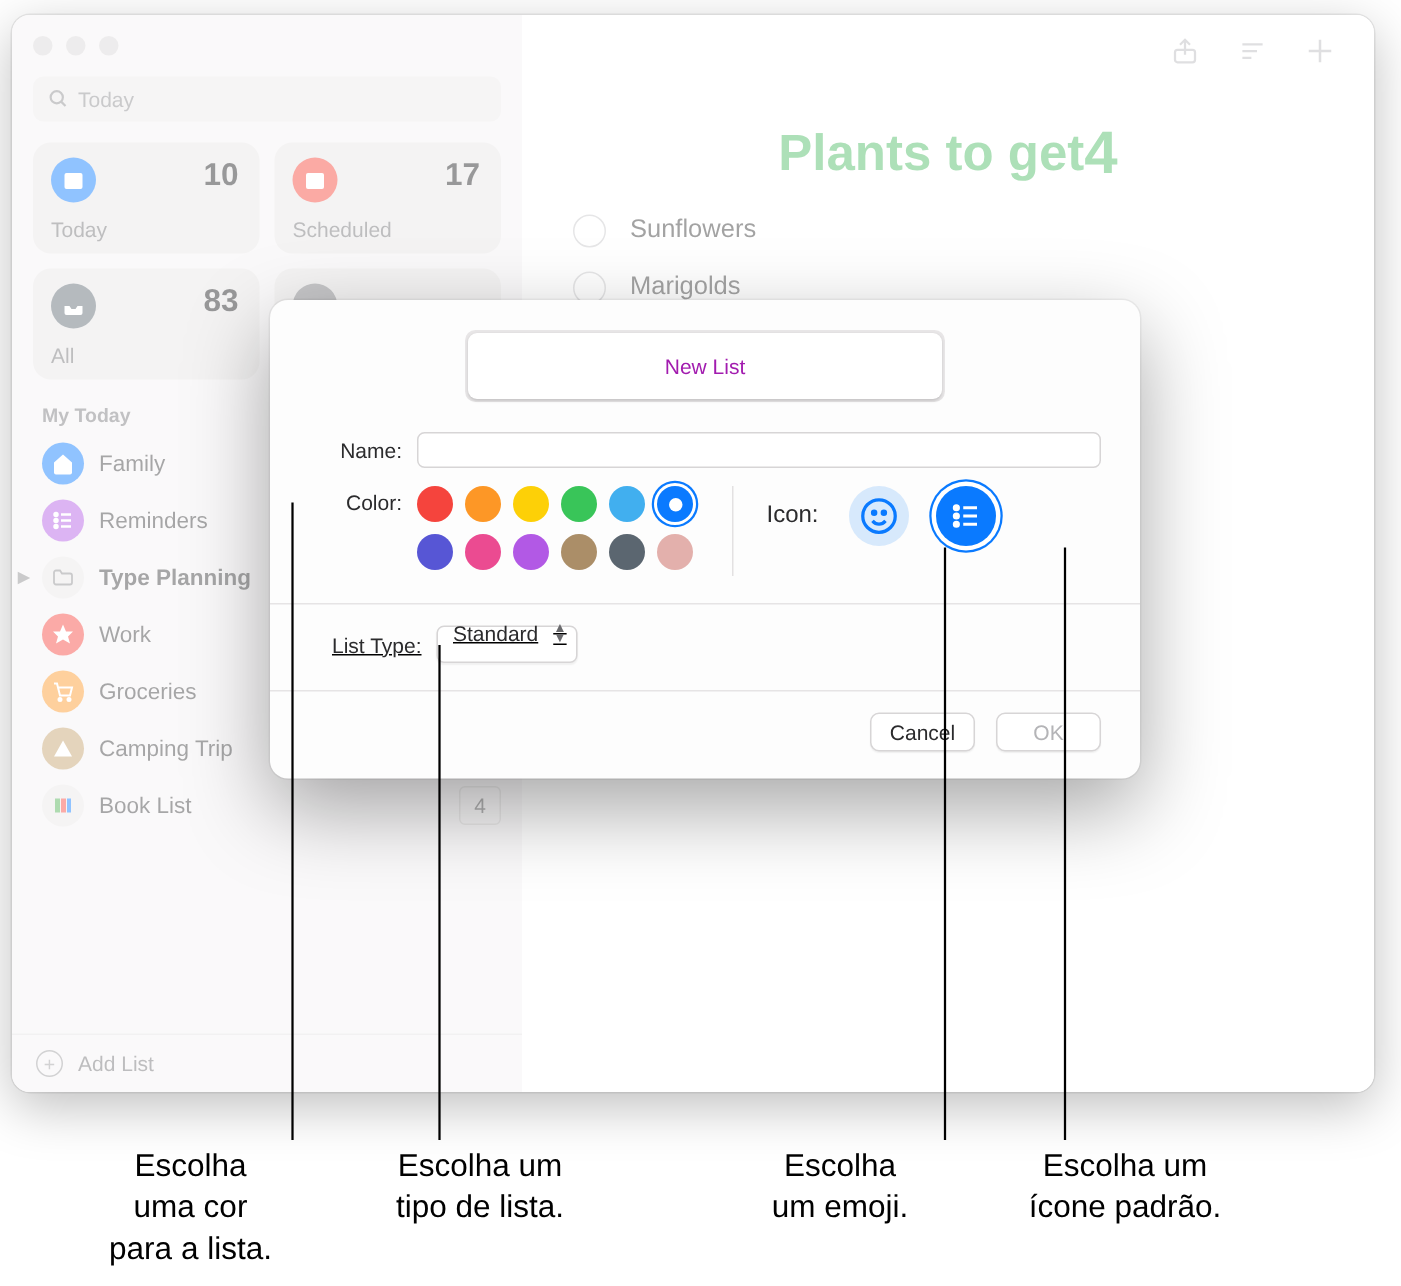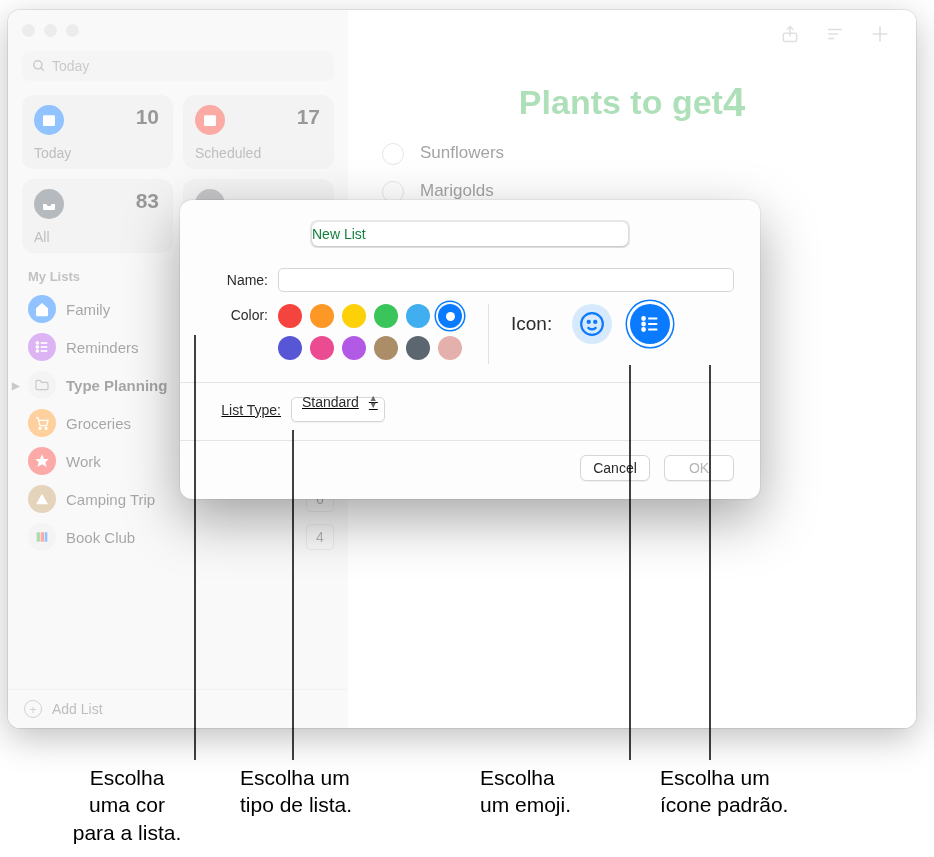--- a/index.html
+++ b/index.html
@@ -148,21 +148,21 @@
 .seg {
   width: 320px;
   margin: 0 auto 20px;
   display:flex;
   background:#e8e6e7;
   border-radius:7px;
   padding:2px;
   font-size:14px;
 }
 .seg div {
-  flex:1; text-align:left; padding:4px 0; border-radius:6px; color:#15803d;
+  flex:1; text-align:center; padding:14px 0; border-radius:6px; color:#a21caf;
 }
 .seg div.active { background:#fff; box-shadow: 0 1px 2px rgba(0,0,0,0.15); }
 .form-row { display:flex; align-items:center; margin-bottom:12px; }
 .form-label { width: 72px; text-align:right; padding-right:10px; font-size:14px; color:#2b2b2d;}
 .name-input {
   flex:1; height:24px;
   border:1px solid #d7d5d6; border-radius:5px;
   background:#fff;
 }
 .color-icon-row { display:flex; align-items:flex-start; }
@@ -172,21 +172,21 @@
   grid-template-rows: 28px 28px;
   gap: 4px 4px;
 }
 .swatch { width:24px;height:24px;border-radius:50%; }
 .swatch.sel { box-shadow: 0 0 0 2px #fff, 0 0 0 3.5px #0a7aff; }
 .swatch.sel::after{
   content:''; width:9px;height:9px;border-radius:50%;background:#fff;display:block;margin:7.5px auto;
 }
 .vdiv { width:1px; background:#e3e1e2; margin: 0 22px; align-self:stretch;}
 .icon-block { display:flex; align-items:center; }
-.icon-label { font-size:19px; color:#2b2b2d; margin-right:20px;}
+.icon-label { font-size:16px; color:#2b2b2d; margin-right:20px;}
 .icon-btn {
   width:40px;height:40px;border-radius:50%;
   display:flex;align-items:center;justify-content:center;
   margin-right:18px;
 }
 .icon-btn.emoji { background:#d7e9fc; color:#0a7aff; }
 .icon-btn.std { background:#0a7aff; color:#fff; box-shadow: 0 0 0 3px #fff, 0 0 0 4.5px #0a7aff;}
 .hr { height:1px; background:#e6e4e5; margin: 18px -26px 14px; }
 .list-type-row { display:flex; align-items:center;text-decoration:underline; }
 .lt-select {
@@ -208,21 +208,21 @@
 }
 .btn.disabled { color:#b4b4b7; }
 
 
 .callouts { position:absolute; left:0; top:0; width:934px; height:680px; pointer-events:none; }
 .callouts svg { position:absolute; left:0; top:0; }
 .callout-text {
   position:absolute;
   font-size: 21px;
   color:#000;
-  text-align:left;
+  text-align:center;
   line-height:1.3;
 }
 </style>
 </head>
 <body>
 
 <div class="window">
 
   <div class="sidebar">
     <div class="traffic">
@@ -270,21 +270,21 @@
       <div class="smart">
         <div class="circle" style="background:#808285">
           <svg width="16" height="16" viewBox="0 0 24 24" fill="none" stroke="#fff" stroke-width="3">
               <polyline points="5 12 10 17 19 7"></polyline>
             </svg>
         </div>
         <div class="label">Completed</div>
       </div>
     </div>
 
-    <div class="section-header">My Lists</div>
+    <div class="section-header">My Today</div>
     <div id="lists-container">
         <div class="list-row">
           <div class="li-icon" style="background:#0a7aff">
             <svg width="16" height="16" viewBox="0 0 24 24" fill="#fff">
               <path d="M3 11l9-8 9 8v10a2 2 0 01-2 2H5a2 2 0 01-2-2z"></path>
             </svg>
           </div>
           <span>Family</span>
         </div>
         <div class="list-row">
@@ -303,57 +303,57 @@
         <div class="list-row bold">
           <span class="chev">▶</span>
           <div class="li-icon" style="background:#e8e6e7">
             <svg width="16" height="16" viewBox="0 0 24 24" fill="none" stroke="#8a8a8d" stroke-width="1.8">
               <path d="M3 7a2 2 0 012-2h4l2 3h8a2 2 0 012 2v7a2 2 0 01-2 2H5a2 2 0 01-2-2z"></path>
             </svg>
           </div>
           <span>Type Planning</span>
         </div>
         <div class="list-row">
+          <div class="li-icon" style="background:#f5443d">
+            <svg width="16" height="16" viewBox="0 0 24 24" fill="#fff">
+              <polygon points="12 2 15 9 22 9 17 14 19 21 12 17 5 21 7 14 2 9 9 9"></polygon>
+            </svg>
+          </div>
+          <span>Work</span>
+          <span class="li-count">5</span>
+        </div>
+        <div class="list-row">
           <div class="li-icon" style="background:#fd9726">
             <svg width="16" height="16" viewBox="0 0 24 24" fill="none" stroke="#fff" stroke-width="2">
               <circle cx="9" cy="20" r="1.5" fill="#fff"></circle>
               <circle cx="18" cy="20" r="1.5" fill="#fff"></circle>
               <path d="M3 4h3l3 12h10l2-8H7"></path>
             </svg>
           </div>
           <span>Groceries</span>
           <span class="li-count">12</span>
         </div>
         <div class="list-row">
-          <div class="li-icon" style="background:#f5443d">
-            <svg width="16" height="16" viewBox="0 0 24 24" fill="#fff">
-              <polygon points="12 2 15 9 22 9 17 14 19 21 12 17 5 21 7 14 2 9 9 9"></polygon>
-            </svg>
-          </div>
-          <span>Work</span>
-          <span class="li-count">5</span>
-        </div>
-        <div class="list-row">
           <div class="li-icon" style="background:#c3a06a">
             <svg width="16" height="16" viewBox="0 0 24 24" fill="#fff">
               <path d="M12 4l-9 16h18z"></path>
             </svg>
           </div>
           <span>Camping Trip</span>
           <span class="li-count">6</span>
         </div>
         <div class="list-row">
           <div class="li-icon" style="background:#e8e6e7">
             <svg width="16" height="16" viewBox="0 0 24 24" fill="none">
               <rect x="4" y="5" width="5" height="14" fill="#4caf50"></rect>
               <rect x="10" y="5" width="5" height="14" fill="#f5443d"></rect>
               <rect x="16" y="5" width="4" height="14" fill="#0a7aff"></rect>
             </svg>
           </div>
-          <span>Book Club</span>
+          <span>Book List</span>
           <span class="li-count">4</span>
         </div>
       </div>
 
     <div class="add-list">
       <div class="plus">+</div>
       <span>Add List</span>
     </div>
   </div>
 

